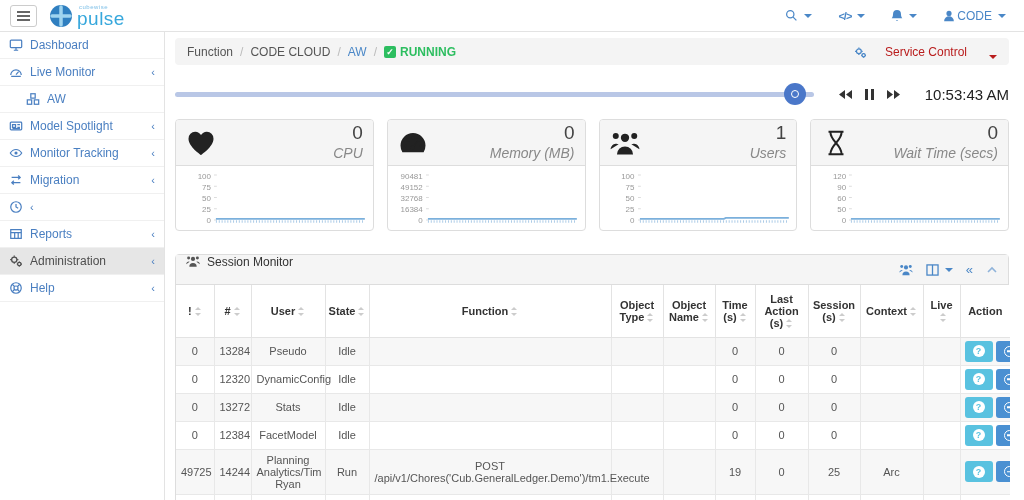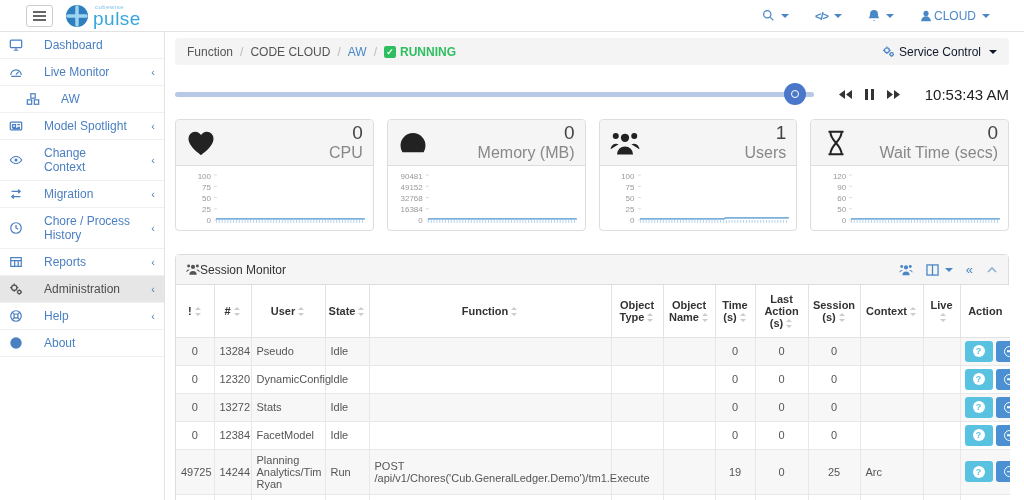--- a/index.html
+++ b/index.html
@@ -3,57 +3,57 @@
 <meta charset="utf-8">
 <style>
   * { margin:0; padding:0; box-sizing:border-box; }
   html,body { width:1024px; height:500px; overflow:hidden; background:#fff;
     font-family:"Liberation Sans", sans-serif; }
   .caret { display:inline-block; width:0; height:0; border-left:4px solid transparent;
     border-right:4px solid transparent; border-top:4px solid currentColor; margin-left:4px; vertical-align:middle; }
 
   
   .topbar { height:32px; background:#fff; border-bottom:1px solid #e3e3e3;
-    display:flex; align-items:center; padding:0 26px; position:relative; z-index:5; }
+    display:flex; align-items:center; padding:0 10px; position:relative; z-index:5; }
   .hamburger { width:27px; height:22px; border:1px solid #ccc; border-radius:3px; background:#fff;
     display:flex; flex-direction:column; justify-content:center; gap:2px; align-items:center; cursor:pointer; }
   .hamburger span { display:block; width:13px; height:2px; background:#666; }
   .brand { display:flex; align-items:center; margin-left:12px; }
   .brand-text { margin-left:4px; line-height:1; }
   .brand-small { font-size:6px; color:#7fc0e8; letter-spacing:.5px; display:block; margin-left:2px; }
   .brand-big { font-size:19px; color:#36a7dc; letter-spacing:.5px; display:block; margin-top:-1px; }
   .topbar-right { margin-left:auto; display:flex; align-items:center; gap:26px; color:#4a87c7; font-size:12px; padding-right:8px; }
   .topnav { display:flex; align-items:center; gap:2px; cursor:pointer; }
   .code-glyph { font-size:11px; font-weight:bold; letter-spacing:-1px; }
 
   
   .sidebar { position:absolute; left:0; top:32px; bottom:0; width:165px; background:#fff;
     border-right:1px solid #e3e3e3; font-size:12px; color:#4a7fc1; }
   .side-item { display:flex; align-items:center; padding:6px 9px; border-bottom:1px solid #f0f0f0;
-    cursor:pointer; gap:21px; min-height:26px; }
+    cursor:pointer; gap:7px; min-height:26px; }
   .side-item .lbl { flex:1; }
   .side-item .chev { color:#4a7fc1; font-size:11px; }
   .side-item.active { background:#e6e6e6; color:#4d4d4d; }
   .side-item.active svg * { stroke:#4d4d4d; }
   .side-item.child { padding-left:26px; }
   .sicon { width:14px; height:14px; flex:0 0 14px; }
   .sicon * { stroke:#4a7fc1; fill:none; stroke-width:1.4; }
   .sicon .f { fill:#4a7fc1; stroke:none; }
 
   
   .content { position:absolute; left:165px; top:32px; right:0; bottom:0; background:#fff; padding:6px 15px 0 10px; }
   .breadcrumb-bar { background:#f4f4f4; border-radius:4px; height:27px; display:flex; align-items:center;
     padding:0 12px; font-size:12px; color:#555; }
   .crumb { cursor:pointer; }
   .crumb.blue { color:#4a87c7; }
   .sep { color:#bbb; margin:0 7px; }
   .status-badge { color:#2dbe60; font-weight:bold; display:flex; align-items:center; gap:4px; }
   .check-sq { width:12px; height:12px; background:#2dbe60; border-radius:2px; color:#fff; font-size:9px;
     display:flex; align-items:center; justify-content:center; font-weight:bold; }
-  .service-control { margin-left:auto; color:#0f172a; display:flex; align-items:center; gap:4px; cursor:pointer; }
+  .service-control { margin-left:auto; color:#b91c1c; display:flex; align-items:flex-end; gap:18px; cursor:pointer; }
   .gicon { width:13px; height:13px; }
   .gicon * { stroke:#4a87c7; fill:none; stroke-width:1.5; }
 
   
   .timeline { display:flex; align-items:center; margin-top:16px; height:26px; gap:8px; }
   .slider { flex:1; position:relative; height:22px; margin-right:14px; cursor:pointer; }
   .slider-track { position:absolute; left:0; right:0; top:9px; height:5px; background:#b9c7e6; border-radius:3px; }
   .slider-handle { position:absolute; top:0; left:97%; width:22px; height:22px; margin-left:-11px;
     background:#4a77c9; border-radius:50%; cursor:grab; }
   .slider-handle::after { content:""; position:absolute; left:7px; top:7px; width:6px; height:6px;
@@ -66,50 +66,50 @@
   
   .cards { display:grid; grid-template-columns:repeat(4,1fr); gap:13px; margin-top:12px; }
   .card { border:1px solid #ddd; border-radius:4px; overflow:hidden; background:#fff; }
   .card-head { background:#f5f5f5; border-bottom:1px solid #ddd; display:flex; align-items:center;
     padding:6px 10px; height:46px; }
   .card-icon { width:30px; height:28px; }
   .card-icon * { fill:#222; }
   .card-icon .o { fill:none; stroke:#222; stroke-width:1.6; }
   .card-vals { margin-left:auto; text-align:right; line-height:1.15; }
   .card-value { font-size:19px; color:#444; }
-  .card-label { font-size:16px; color:#888; }
+  .card-label { font-size:14px; color:#888;font-style:italic; }
   .card-body { height:64px; display:flex; padding:5px 6px 4px 4px; }
   .yaxis { width:34px; display:flex; flex-direction:column; justify-content:space-between;
     font-size:8px; color:#999; text-align:right; padding:1px 3px 1px 0; }
   .spark { flex:1; }
   .spark svg { width:100%; height:100%; }
 
   
   .panel { margin-top:23px; border:1px solid #ddd; border-radius:4px 4px 0 0; }
   .panel-head { background:#f5f5f5; border-bottom:1px solid #ddd; height:30px; display:flex;
-    align-items:center; padding:0 10px; font-size:12px; color:#333; }
+    padding:0 10px; font-size:12px; color:#333; gap:7px; }
   .ph-icon { width:14px; height:13px; }
   .ph-icon * { fill:#555; }
   .panel-tools { margin-left:auto; display:flex; align-items:center; gap:13px; color:#4a87c7; }
   .ptool { display:flex; align-items:center; cursor:pointer; gap:2px; }
   .ptool svg * { stroke:#4a87c7; }
   .ptool .fill * { fill:#4a87c7; stroke:none; }
   .laquo { font-size:13px; }
   .ptool.dim { color:#8fb3da; }
   .ptool.dim svg * { stroke:#8fb3da; }
 
   
   table { width:100%; border-collapse:collapse; table-layout:fixed; font-size:11px; color:#555; }
   th { font-weight:bold; color:#333; border:1px solid #e3e3e3; border-top:none; padding:6px 3px;
     vertical-align:middle; text-align:center; height:52px; cursor:pointer; background:#fff; }
   th:first-child, td:first-child { border-left:none; }
   th:last-child, td:last-child { border-right:none; }
   td { border:1px solid #e8e8e8; padding:4px 5px; text-align:center; vertical-align:middle; background:#fff; }
   tr.stripe td { background:#f7f7f7; }
-  td.left { text-align:left; }
+  td.left { text-align:center; }
   td.fn { white-space:pre-line;margin-left:40px; }
   .sort { display:inline-block; width:7px; height:9px; position:relative; margin-left:3px; vertical-align:middle; }
   .sort::before { content:""; position:absolute; top:0; left:0; border-left:3.5px solid transparent;
     border-right:3.5px solid transparent; border-bottom:3.5px solid #ccc; }
   .sort::after { content:""; position:absolute; bottom:0; left:0; border-left:3.5px solid transparent;
     border-right:3.5px solid transparent; border-top:3.5px solid #ccc; }
   td.actions { white-space:nowrap; overflow:hidden; padding:3px 0 3px 4px; }
   .abtn { display:inline-flex; align-items:center; justify-content:center; width:28px; height:21px;
     border:none; border-radius:3px; cursor:pointer; vertical-align:middle; margin-right:3px; }
   .abtn.info { background:#59c2e0; }
@@ -156,21 +156,21 @@
         <path d="M7 1a4.6 4.6 0 0 0-4.6 4.6c0 4-1.6 5.2-1.6 5.2h12.4s-1.6-1.2-1.6-5.2A4.6 4.6 0 0 0 7 1z" fill="#4a87c7"></path>
         <path d="M8.4 13a1.5 1.5 0 0 1-2.8 0" fill="#4a87c7"></path>
       </svg>
         <span class="caret"></span>
     </span>
     <span class="topnav">
       <svg width="12" height="12" viewBox="0 0 14 14">
         <circle cx="7" cy="4" r="3" fill="#4a87c7"></circle>
         <path d="M1.3 13a5.7 5.7 0 0 1 11.4 0z" fill="#4a87c7"></path>
       </svg>
-      <span>CLOUD</span>
+      <span>CODE</span>
       <span class="caret"></span>
     </span>
   </div>
 </header>
 
 <aside class="sidebar">
   <div class="side-item">
     <svg class="sicon" viewBox="0 0 16 16">
       <rect x="1.5" y="2.5" width="13" height="8.5" rx="1"></rect>
         <path d="M5.5 14h5M8 11.5V14"></path>
@@ -200,36 +200,35 @@
         <path d="M4 6.5h3.5v3H4zM9.5 6.5h3M9.5 9.5h3M4 11h8.5" stroke-width="1"></path>
     </svg>
     <span class="lbl">Model Spotlight</span>
     <span class="chev">‹</span>
   </div>
   <div class="side-item">
     <svg class="sicon" viewBox="0 0 16 16">
       <path d="M1.5 8s2.5-4 6.5-4 6.5 4 6.5 4-2.5 4-6.5 4-6.5-4-6.5-4z"></path>
         <circle class="f" cx="8" cy="8" r="1.8"></circle>
     </svg>
-    <span class="lbl">Change Context</span>
+    <span class="lbl">Monitor Tracking</span>
     <span class="chev">‹</span>
   </div>
   <div class="side-item">
     <svg class="sicon" viewBox="0 0 16 16">
       <path d="M3 5h9M10.5 2.8 12.8 5l-2.3 2.2M13 11H4M5.5 8.8 3.2 11l2.3 2.2"></path>
     </svg>
     <span class="lbl">Migration</span>
     <span class="chev">‹</span>
   </div>
   <div class="side-item">
     <svg class="sicon" viewBox="0 0 16 16">
       <circle cx="8" cy="8" r="6"></circle>
         <path d="M8 4.5V8l2.5 1.5"></path>
     </svg>
-    <span class="lbl">Chore / Process History</span>
     <span class="chev">‹</span>
   </div>
   <div class="side-item">
     <svg class="sicon" viewBox="0 0 16 16">
       <rect x="2" y="3" width="12" height="10"></rect>
         <path d="M2 6.5h12M6.5 6.5V13M10.5 6.5V13" stroke-width="1"></path>
     </svg>
     <span class="lbl">Reports</span>
     <span class="chev">‹</span>
   </div>
@@ -244,27 +243,20 @@
     <span class="chev">‹</span>
   </div>
   <div class="side-item">
     <svg class="sicon" viewBox="0 0 16 16">
       <circle cx="8" cy="8" r="6"></circle>
         <circle cx="8" cy="8" r="2.3"></circle>
       <path d="M3.8 3.8 6.3 6.3M12.2 3.8 9.7 6.3M3.8 12.2 6.3 9.7M12.2 12.2 9.7 9.7" stroke-width="1"></path>
     </svg>
     <span class="lbl">Help</span>
     <span class="chev">‹</span>
-  </div>
-  <div class="side-item">
-    <svg class="sicon" viewBox="0 0 16 16">
-      <circle class="f" cx="8" cy="8" r="6.5"></circle>
-        <path d="M8 7v4M8 4.6v.5" stroke="#fff" stroke-width="1.6"></path>
-    </svg>
-    <span class="lbl">About</span>
   </div>
 </aside>
 
 <main class="content">
 
   <div class="breadcrumb-bar">
     <span class="crumb">Function</span>
     <span class="sep">/</span>
     <span class="crumb">CODE CLOUD</span>
     <span class="sep">/</span>

